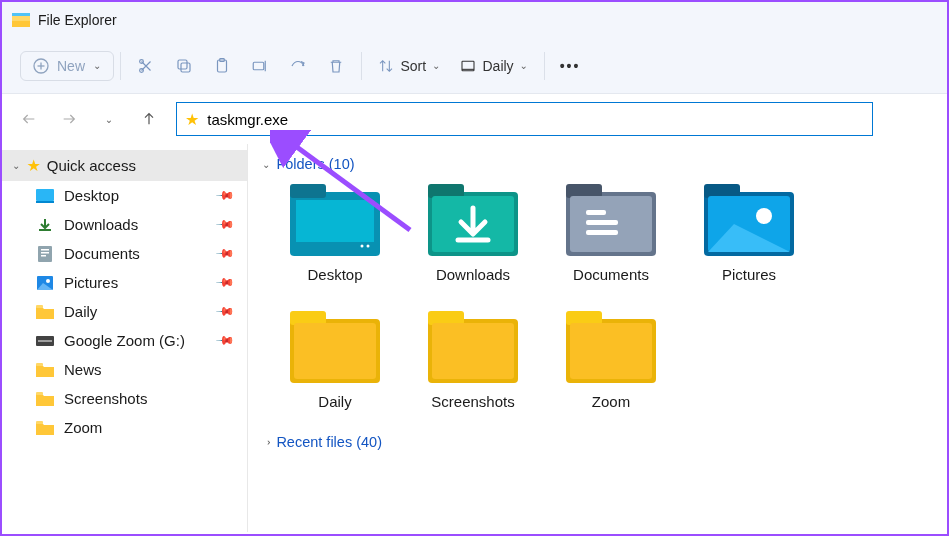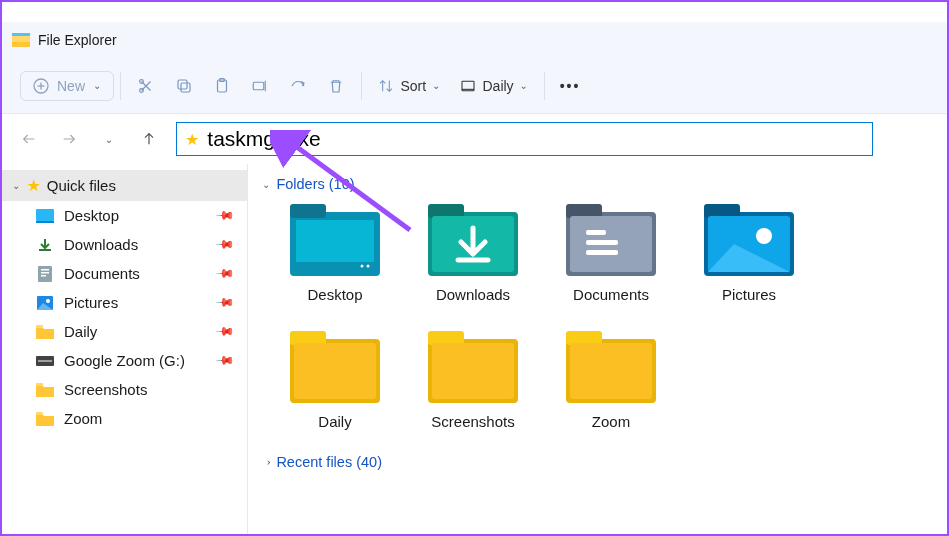--- a/index.html
+++ b/index.html
@@ -1,32 +1,32 @@
 <!DOCTYPE html>
 <html><head>
 <meta charset="utf-8">
 <style>
 * { box-sizing: border-box; margin: 0; padding: 0; }
 body { font-family: "Segoe UI", Arial, sans-serif; font-size: 14px; color: #1a1a1a; background: #fff; width: 949px; height: 536px; overflow: hidden; border: 2px solid #9b4dff; }
 
-.title-bar { height: 36px; background: #f3f6fc; display: flex; align-items: center; padding: 0 10px; gap: 8px; margin-top: 20px; }
+.title-bar { height: 36px; background: #f3f6fc; display: flex; align-items: center; padding: 0 10px; gap: 8px; }
 .title-icon { width: 18px; height: 14px; background: linear-gradient(to bottom, #ffd868 50%, #ffc738 50%); border-top: 3px solid #4fc3f7; }
 
 .ribbon { height: 56px; background: #f3f6fc; display: flex; align-items: center; padding: 0 18px; border-bottom: 1px solid #e4e8ef; }
 .new-btn { display: flex; align-items: center; gap: 8px; padding: 6px 12px; border: 1px solid #d8dde6; border-radius: 6px; color: #8fa3bf; cursor: pointer; }
 .divider { width: 1px; height: 28px; background: #dbe0e9; margin: 0 6px; }
 .ribbon-icon { width: 38px; height: 38px; display: flex; align-items: center; justify-content: center; color: #7a96bf; cursor: pointer; border-radius: 4px; }
 .ribbon-group { display: flex; align-items: center; gap: 6px; padding: 6px 10px; cursor: pointer; color: #333; }
 
 .nav-row { height: 50px; display: flex; align-items: center; padding: 0 14px; gap: 14px; background: #fff; }
 .nav-btn { width: 26px; height: 26px; display: flex; align-items: center; justify-content: center; color: #555; cursor: pointer; }
 .nav-btn.disabled { color: #aaa; }
 .address-bar { flex: 1; height: 34px; border: 1px solid #0078d4; display: flex; align-items: center; padding: 0 8px; gap: 8px; margin-right: 60px;}
 .star { color: #ffc107; font-size: 16px; }
-.address-input { border: none; outline: none; flex: 1; font-size: 21px; font-family: inherit; }
+.address-input { border: none; outline: none; flex: 1; font-size: 15px; font-family: inherit; }
 
 .main { display: flex; height: calc(100% - 144px); }
 .sidebar { width: 246px; border-right: 1px solid #e8e8e8; overflow: hidden; padding-top: 6px; }
 .sb-root { display: flex; align-items: center; gap: 6px; padding: 6px 10px; background: #e9e9e9; font-size: 15px; }
 .sb-item { display: flex; align-items: center; gap: 10px; padding: 6px 14px 6px 34px; font-size: 15px; cursor: pointer; }
 .sb-item .pin { margin-left: auto; color: #888; font-size: 12px; transform: rotate(45deg); }
 .sb-icon { width: 18px; height: 16px; display: inline-flex; align-items: center; justify-content: center; }
 
 .content { flex: 1; padding: 12px 14px; overflow: auto; }
 .section-hdr { display: flex; align-items: center; gap: 6px; color: #1355c2; font-size: 14.5px; margin-bottom: 12px; cursor: pointer; }
@@ -139,21 +139,21 @@
     <input class="address-input" value="taskmgr.exe" style="">
   </div>
 </div>
 
 <div class="main">
 
   <div class="sidebar">
     <div class="sb-root">
       <span class="chev">⌄</span>
       <span class="star">★</span>
-      <span>Quick files</span>
+      <span>Quick access</span>
     </div>
     <div class="sb-item">
         <span class="sb-icon">
           <svg width="18" height="14">
             <rect width="18" height="12" rx="1" fill="#29b6f6"></rect>
             <rect y="12" width="18" height="2" fill="#0288d1"></rect>
           </svg>
         </span>
         <span>Desktop</span>
         <span class="pin">📌</span>
@@ -202,20 +202,29 @@
       </div>
     <div class="sb-item">
         <span class="sb-icon">
           <svg width="18" height="10">
             <rect width="18" height="10" rx="1" fill="#424242"></rect>
             <rect x="2" y="4" width="14" height="2" fill="#9e9e9e"></rect>
           </svg>
         </span>
         <span>Google Zoom (G:)</span>
         <span class="pin">📌</span>
+      </div>
+    <div class="sb-item">
+        <span class="sb-icon">
+          <svg width="18" height="14">
+            <path d="M0 2h6l2 2h10v10H0z" fill="#ffc738"></path>
+            <rect y="0" width="7" height="3" rx="1" fill="#ffd868"></rect>
+          </svg>
+        </span>
+        <span>News</span>
       </div>
     <div class="sb-item">
         <span class="sb-icon">
           <svg width="18" height="14">
             <path d="M0 2h6l2 2h10v10H0z" fill="#ffc738"></path>
             <rect y="0" width="7" height="3" rx="1" fill="#ffd868"></rect>
           </svg>
         </span>
         <span>Screenshots</span>
       </div>

